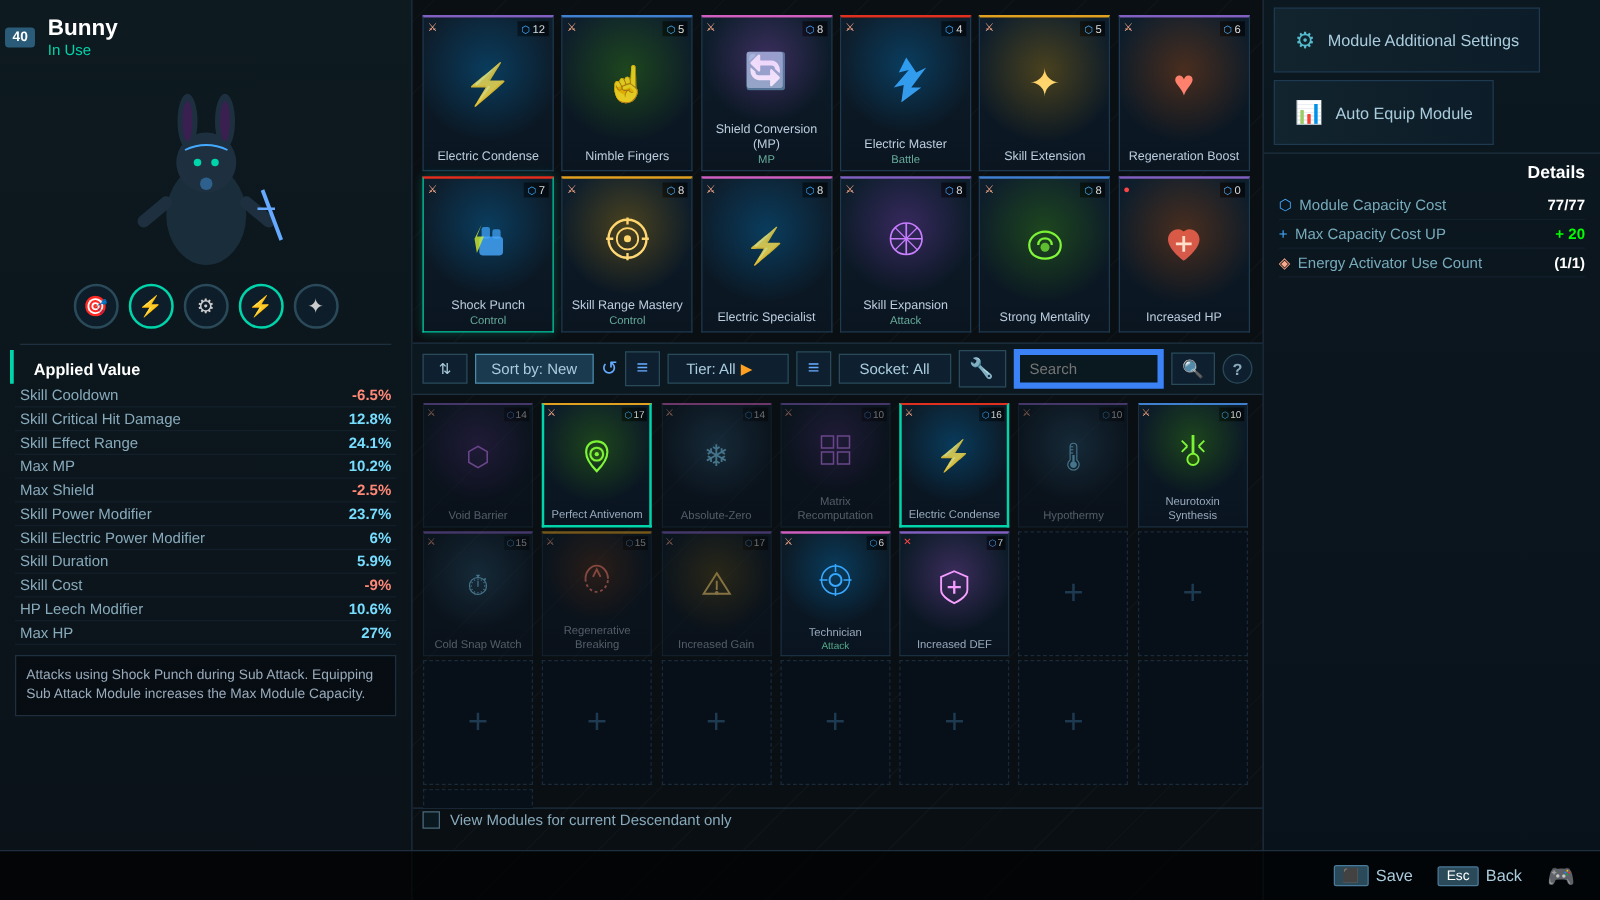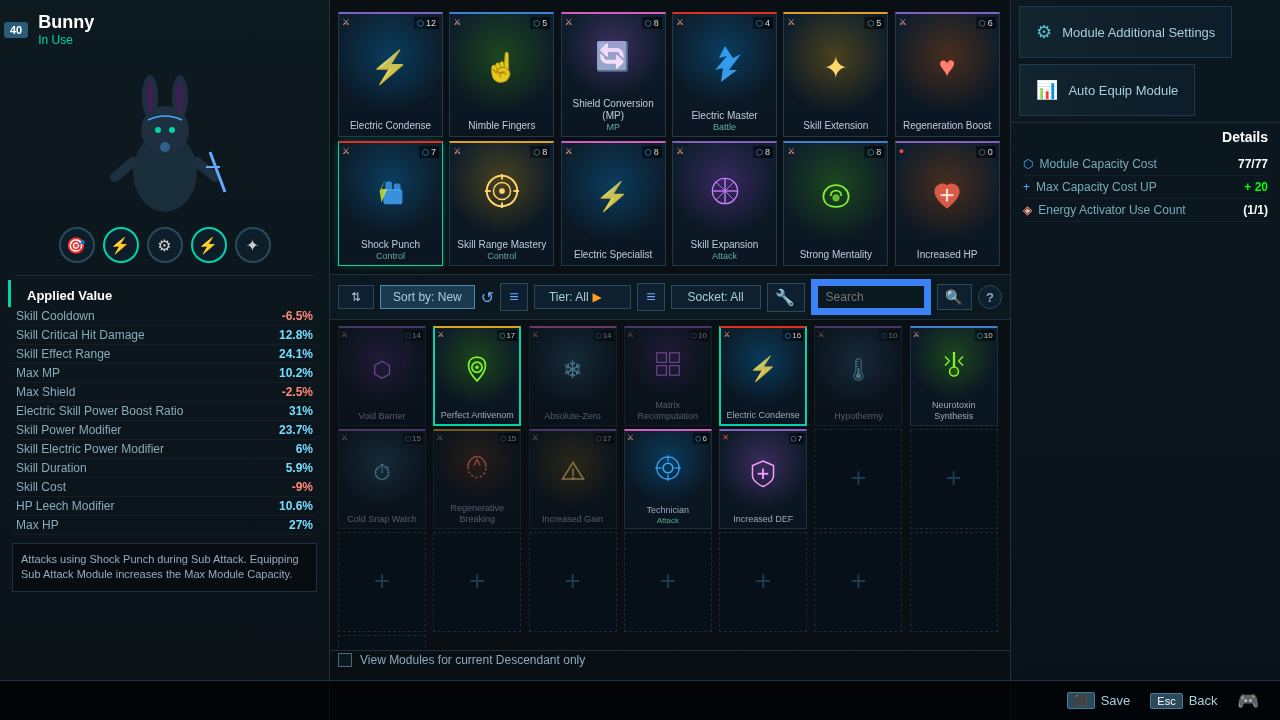--- a/index.html
+++ b/index.html
@@ -520,21 +520,21 @@
     .bg-gold { background: radial-gradient(circle at 50% 40%, rgba(255,180,0,0.25) 0%, transparent 70%); }
 
     .tier-rare { border-top: 2px solid #8060c0 !important; }
     .tier-epic { border-top: 2px solid #d060c0 !important; }
     .tier-legend { border-top: 2px solid #e0a020 !important; }
     .tier-ult { border-top: 2px solid #e03020 !important; }
     .tier-blue { border-top: 2px solid #4080d0 !important; }
 
     .search-box {
       background: #0a1820;
-      border: 7px solid #3b82f6;
+      border: 5px solid #3b82f6;
       color: #7dd3fc;
       padding: 4px 8px;
       font-size: 12px;
       width: 120px;
     }
 
     .search-icon-btn {
       background: #0e2030;
       border: 1px solid #2a4a5a;
       color: #6af;
@@ -632,24 +632,20 @@
       <span class="stat-name">Skill Effect Range</span>
       <span class="stat-val">24.1%</span>
     </div>
     <div class="stat-row">
       <span class="stat-name">Max MP</span>
       <span class="stat-val">10.2%</span>
     </div>
     <div class="stat-row">
       <span class="stat-name">Max Shield</span>
       <span class="stat-val neg">-2.5%</span>
-    </div>
-    <div class="stat-row">
-      <span class="stat-name">Electric Skill Power Boost Ratio</span>
-      <span class="stat-val">31%</span>
     </div>
     <div class="stat-row">
       <span class="stat-name">Skill Power Modifier</span>
       <span class="stat-val">23.7%</span>
     </div>
     <div class="stat-row">
       <span class="stat-name">Skill Electric Power Modifier</span>
       <span class="stat-val">6%</span>
     </div>
     <div class="stat-row">

